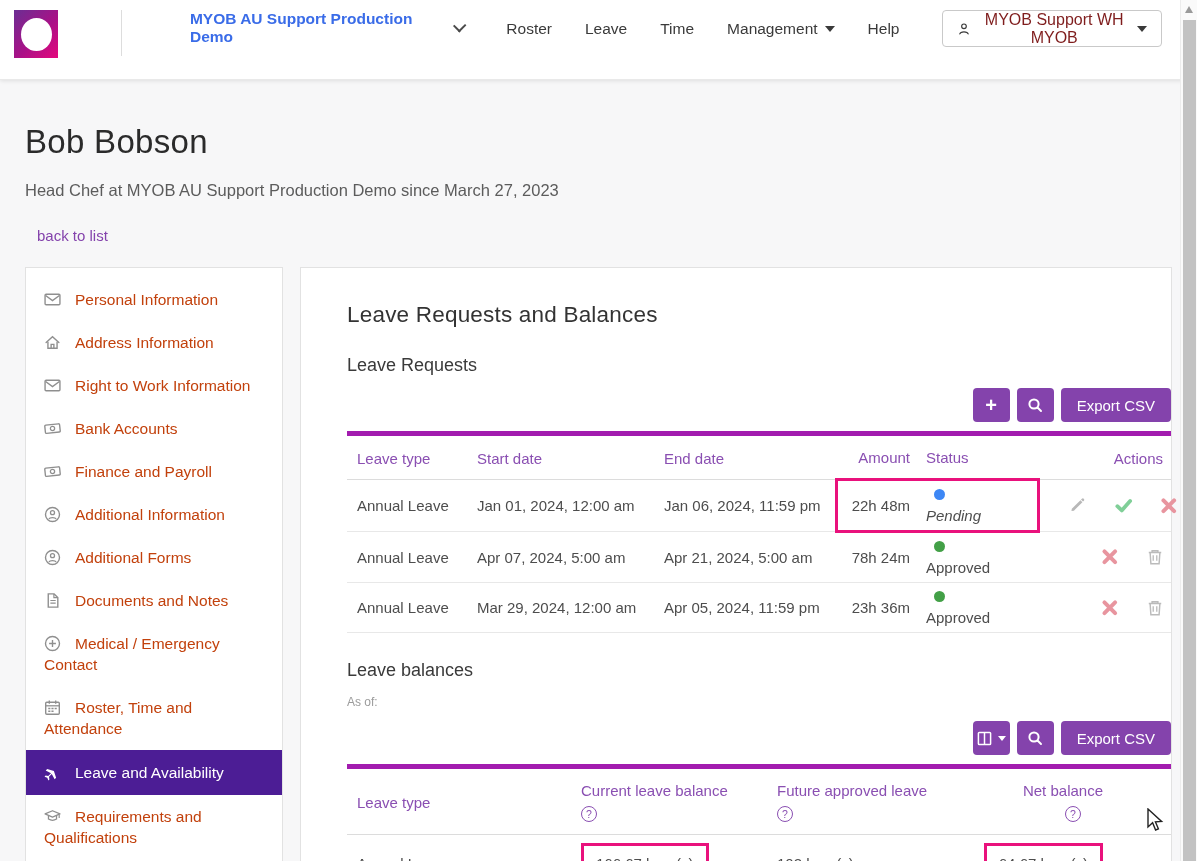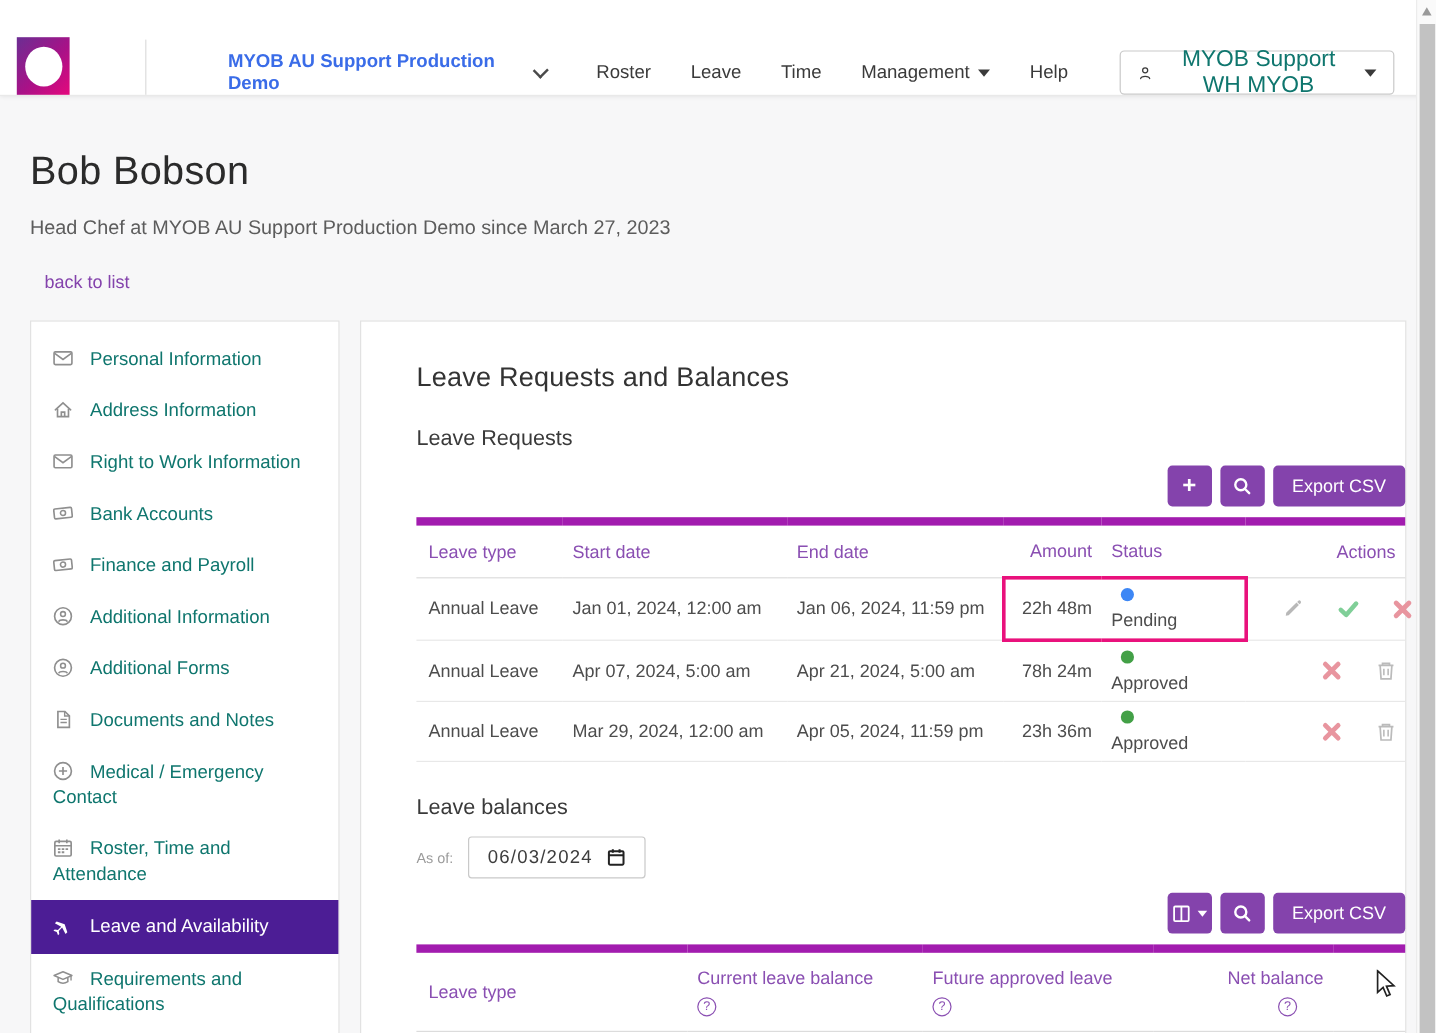--- a/index.html
+++ b/index.html
@@ -1,82 +1,82 @@
 <!DOCTYPE html>
 <html><head>
 <meta charset="utf-8">
 <style>
   * { box-sizing: border-box; margin: 0; padding: 0; }
   html,body { width:1197px; height:861px; overflow:hidden; }
   body { font-family:"Liberation Sans","DejaVu Sans",sans-serif; background:#f7f7f8; color:#444; position:relative; }
 
   
-  .navbar { position:relative; z-index:5; height:80px; background:#fff; display:flex; align-items:flex-end;
-            padding:0 35px 0 14px; border-bottom:1px solid #e9e9e9; box-shadow:0 1px 4px rgba(0,0,0,.10);gap:44px; }
+  .navbar { position:relative; z-index:5; height:80px; background:#fff; display:flex; align-items:flex-start;
+            padding:10px 35px 0 14px; border-bottom:1px solid #e9e9e9; box-shadow:0 1px 4px rgba(0,0,0,.10);gap:44px; }
   .logo { width:44px; height:48px; background:linear-gradient(135deg,#6b2e93 0%,#a91187 55%,#e4087d 100%);
           display:flex; align-items:center; justify-content:center; flex:0 0 auto; }
   .logo .ball { width:31px; height:33px; background:#fff; border-radius:50%; }
   .brand-divider { width:1px; height:46px; background:#ddd; margin:0 24px 0 19px; }
   .brand { display:flex; align-items:center; gap:12px; cursor:pointer; }
   .brand span { color:#3a6ce8; font-weight:bold; font-size:15.5px; }
   .chev { width:10px; height:10px; border-right:2px solid #4a4a4a; border-bottom:2px solid #4a4a4a;
           transform:rotate(45deg) translateY(-3px); }
   .nav-links { margin-left:auto; display:flex; align-items:center; gap:33px; font-size:15.5px; color:#3a3a3a; }
   .nav-links a { color:#3a3a3a; text-decoration:none; display:flex; align-items:center; gap:7px; cursor:pointer; }
   .caret { width:0; height:0; border-left:5px solid transparent; border-right:5px solid transparent; border-top:6px solid #3a3a3a; }
   .user-btn { margin-left:10px; display:flex; align-items:center; gap:9px; border:1px solid #c9c9c9; border-radius:4px;
-              background:#fff; height:37px; padding:0 14px; font-size:19px; color:#0f766e; cursor:pointer;
+              background:#fff; height:37px; padding:0 14px; font-size:16px; color:#7f1d1d; cursor:pointer;
               font-family:inherit; }
 
   
   .content { padding:0 25px; }
   h1.emp-name { font-size:33px; font-weight:400; color:#2b2b2b; margin-top:43px; letter-spacing:.3px; }
   .emp-sub { margin-top:20px; font-size:16.5px; color:#5c5c5c; }
   .back-link { display:inline-block; margin:27px 0 0 12px; font-size:15px; color:#8443ac; text-decoration:none; cursor:pointer; }
 
   
   .cols { display:flex; align-items:flex-start; margin-top:22px; gap:17px; }
   .card { background:#fff; border:1px solid #e2e2e2; }
 
   
   .sidebar { width:258px; flex:0 0 auto; padding:10px 0; }
-  .side-item { display:block; padding:11px 14px 11px 18px; font-size:15.5px; color:#0f766e; line-height:21px; cursor:pointer; }
+  .side-item { display:block; padding:11px 14px 11px 18px; font-size:15.5px; color:#c2410c; line-height:21px; cursor:pointer; }
   .side-item .ic { display:inline-block; width:17px; height:17px; vertical-align:-3px; margin-right:14px; color:#8f8f8f; }
   .side-item .ic svg { width:17px; height:17px; display:block; }
   .side-item.active { background:#4c1d95; color:#fff; padding-top:12px; padding-bottom:12px; }
   .side-item.active .ic { color:#fff; }
 
   
   .panel { flex:1 1 auto; padding:34px 0 0 46px; min-height:600px; position:relative; }
   .panel-inner { padding-right:0; }
   h2.panel-title { font-size:22.5px; font-weight:400; color:#333; letter-spacing:.2px; }
   h3.section-title { font-size:18px; font-weight:400; color:#3a3a3a; margin-top:27px; }
   .toolbar { display:flex; justify-content:flex-end; gap:7px; margin:12px 0 0 0; padding-right:0; }
   .pbtn { background:#8443ac; color:#fff; border:none; border-radius:4px; height:34px; min-width:37px;
           display:flex; align-items:center; justify-content:center; font-size:15px; cursor:pointer; font-family:inherit; }
   .pbtn.wide { padding:0 16px; }
   .pbtn .plus { font-size:20px; font-weight:bold; line-height:1; }
   .pbtn svg { display:block; }
   .pbtn .caret-w { width:0; height:0; border-left:4px solid transparent; border-right:4px solid transparent; border-top:5px solid #fff; margin-left:6px; }
 
-  table { border-collapse:collapse; width:100%; margin-top:9px; border-top:7px solid #a21caf; table-layout:fixed; }
+  table { border-collapse:collapse; width:100%; margin-top:9px; border-top:5px solid #a21caf; table-layout:fixed; }
   th { font-size:15px; font-weight:400; color:#8a4fb2; text-align:left; padding:13px 8px 12px 8px; border-bottom:1px solid #dcdcdc; }
   td { font-size:15px; color:#4d4d4d; padding:8px; border-bottom:1px solid #e8e8e8; height:50px; vertical-align:middle; }
   th.r, td.r { text-align:right; }
   td:first-child, th:first-child { padding-left:10px; }
 
   .dot { display:inline-block; width:11px; height:11px; border-radius:50%; margin-left:8px; }
   .dot-pending { background:#3d87f5; }
   .dot-approved { background:#43a047; }
   .status-cell { line-height:18px; padding-top:5px; padding-bottom:5px; }
   .status-cell .stxt { display:block; margin-top:3px; }
 
   
   .hl-l { border-top:3px solid #e9117c !important; border-bottom:3px solid #e9117c !important; border-left:3px solid #e9117c; }
-  .hl-r { border-top:3px solid #e9117c !important; border-bottom:3px solid #e9117c !important; border-right:3px solid #e9117c; }
+  .hl-r { border-top:3px solid #e9117c !important; border-bottom:3px solid #e9117c !important; border-right:3px solid #e9117c;font-style:italic; }
   .hl-box { display:inline-block; border:3px solid #e9117c; padding:9px 12px; }
 
   .act-cell { text-align:right; padding-right:6px; white-space:nowrap; }
   .act-cell .aic { display:inline-block; width:20px; height:20px; margin-left:21px; vertical-align:middle; cursor:pointer; }
   .act-cell svg { width:20px; height:20px; display:block; }
 
   
   .asof { display:flex; align-items:center; gap:12px; margin-top:14px; }
   .asof-label { font-size:12px; color:#9b9b9b; }
   .date-input { width:148px; height:35px; border:1px solid #c9c9c9; border-radius:3px; background:#fff;
@@ -342,26 +342,20 @@
                       </svg></span>
                 </td>
               </tr>
             </tbody>
           </table>
 
           <h3 class="section-title">Leave balances</h3>
 
           <div class="asof">
             <span class="asof-label">As of:</span>
-            <div class="date-input">
-              <span>06/03/2024</span>
-              <svg viewBox="0 0 16 16">
-                  <use href="#i-cal-small"></use>
-                </svg>
-            </div>
           </div>
 
           <div class="toolbar">
             <button class="pbtn">
                 <svg width="15" height="15" viewBox="0 0 16 16">
                   <use href="#i-columns"></use>
                 </svg>
                 <span class="caret-w"></span>
               </button>
             <button class="pbtn">

